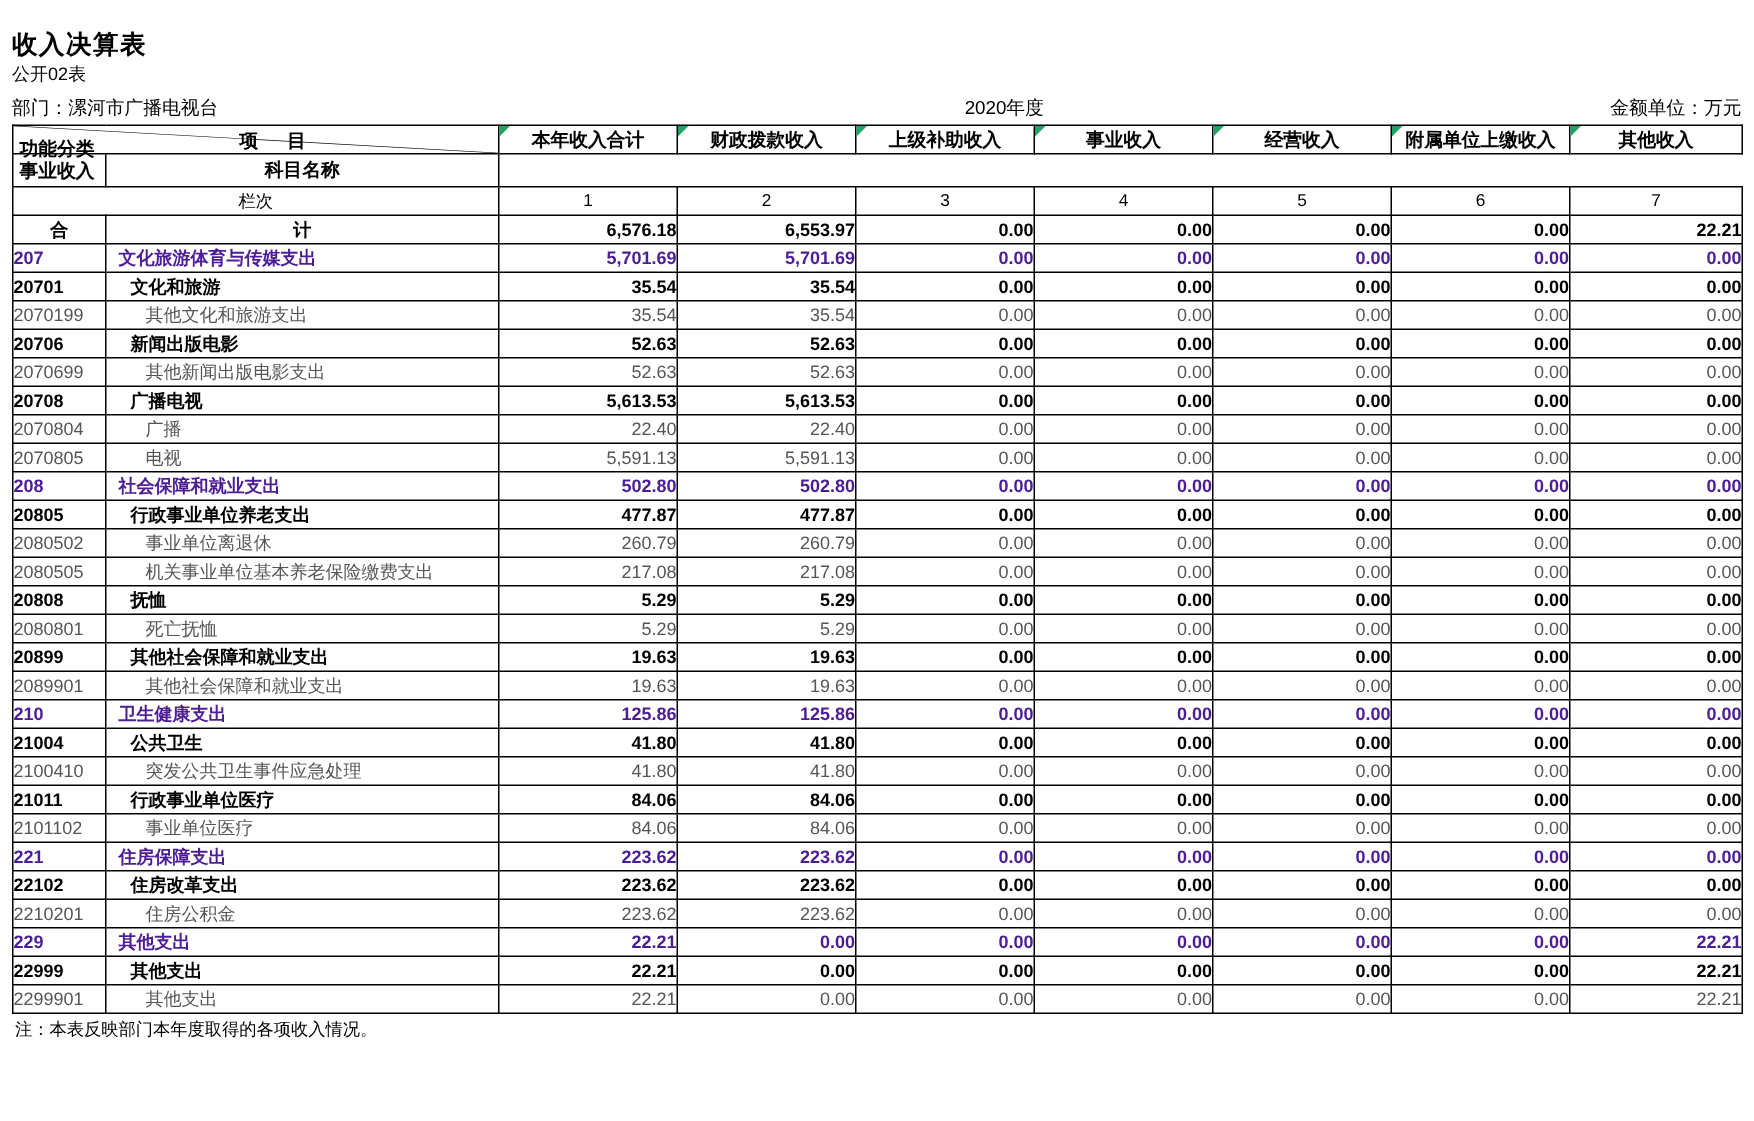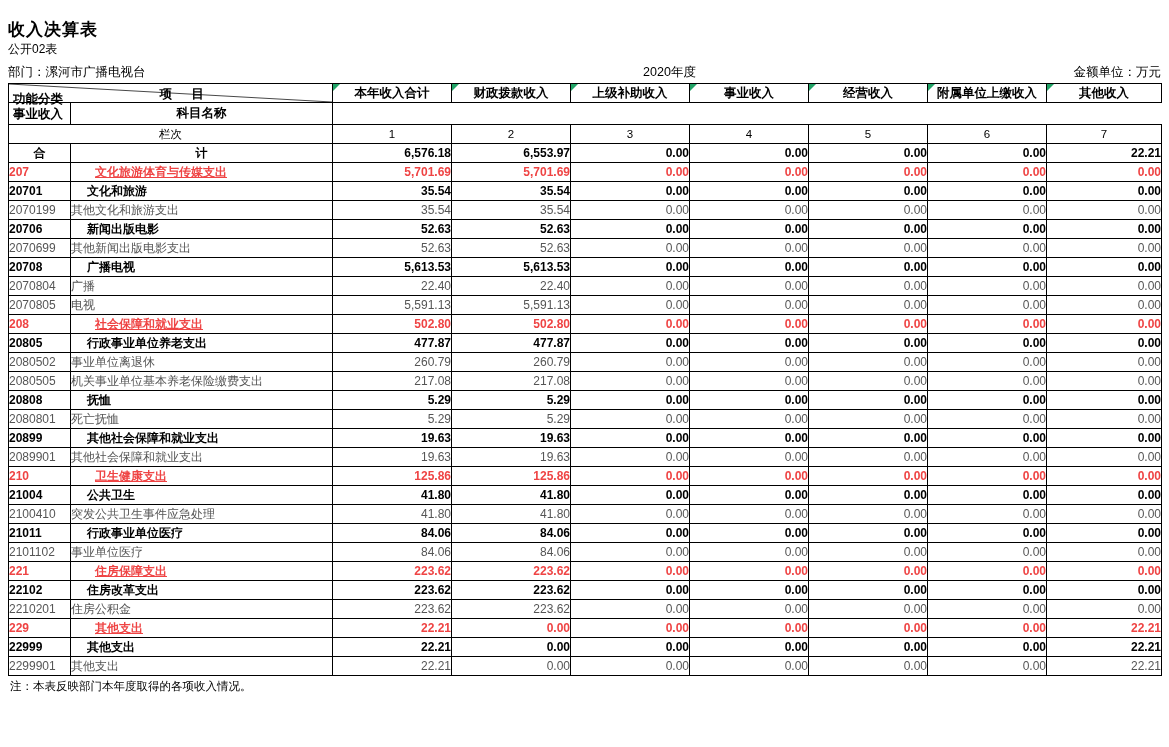--- a/index.html
+++ b/index.html
@@ -122,26 +122,26 @@
     padding-left: 4px;
   }
   .name {
     text-align: left;
   }
   .lvl-total .code, .lvl-total .name {
     font-weight: bold;
     text-align: center;
   }
   .lvl-total .name { letter-spacing: 14px; padding-left: 14px;}
-  tr.lvl1 td { font-weight: bold; color: #ef4444; }
+  tr.lvl1 td { font-weight: bold; color: #4c1d95; }
   tr.lvl2 td { font-weight: bold; color: #000; }
   tr.lvl3 td { font-weight: normal; color: #555; }
-  tr.lvl1 .name { padding-left: 24px; text-decoration: underline; }
+  tr.lvl1 .name { padding-left: 8px; }
   tr.lvl2 .name { padding-left: 16px; }
-  tr.lvl3 .name { }
+  tr.lvl3 .name { padding-left: 26px; }
   tr.lvl-total td { font-weight: bold; }
   .footnote {
     font-size: 11.5px;
     padding-top: 3px;
     padding-left: 2px;
   }
 </style>
 </head>
 <body>
 

